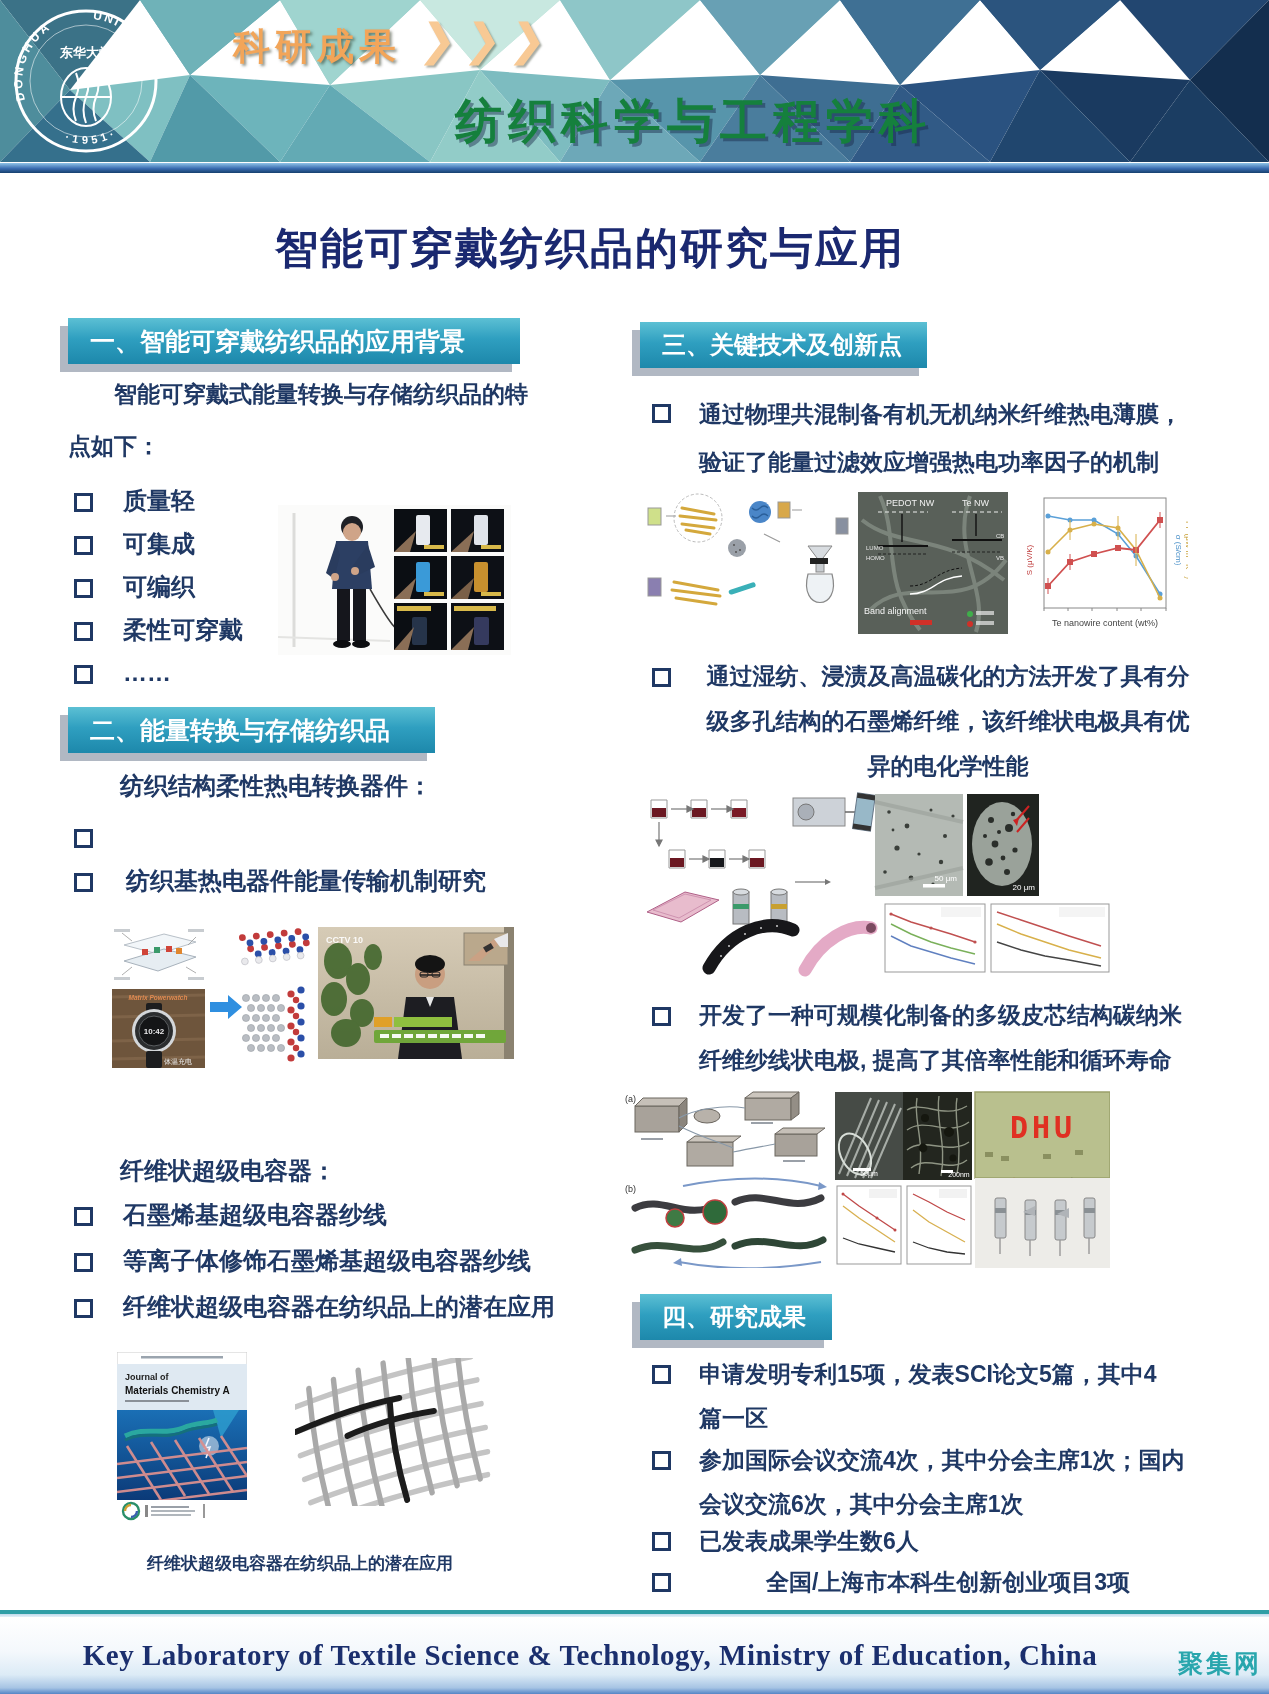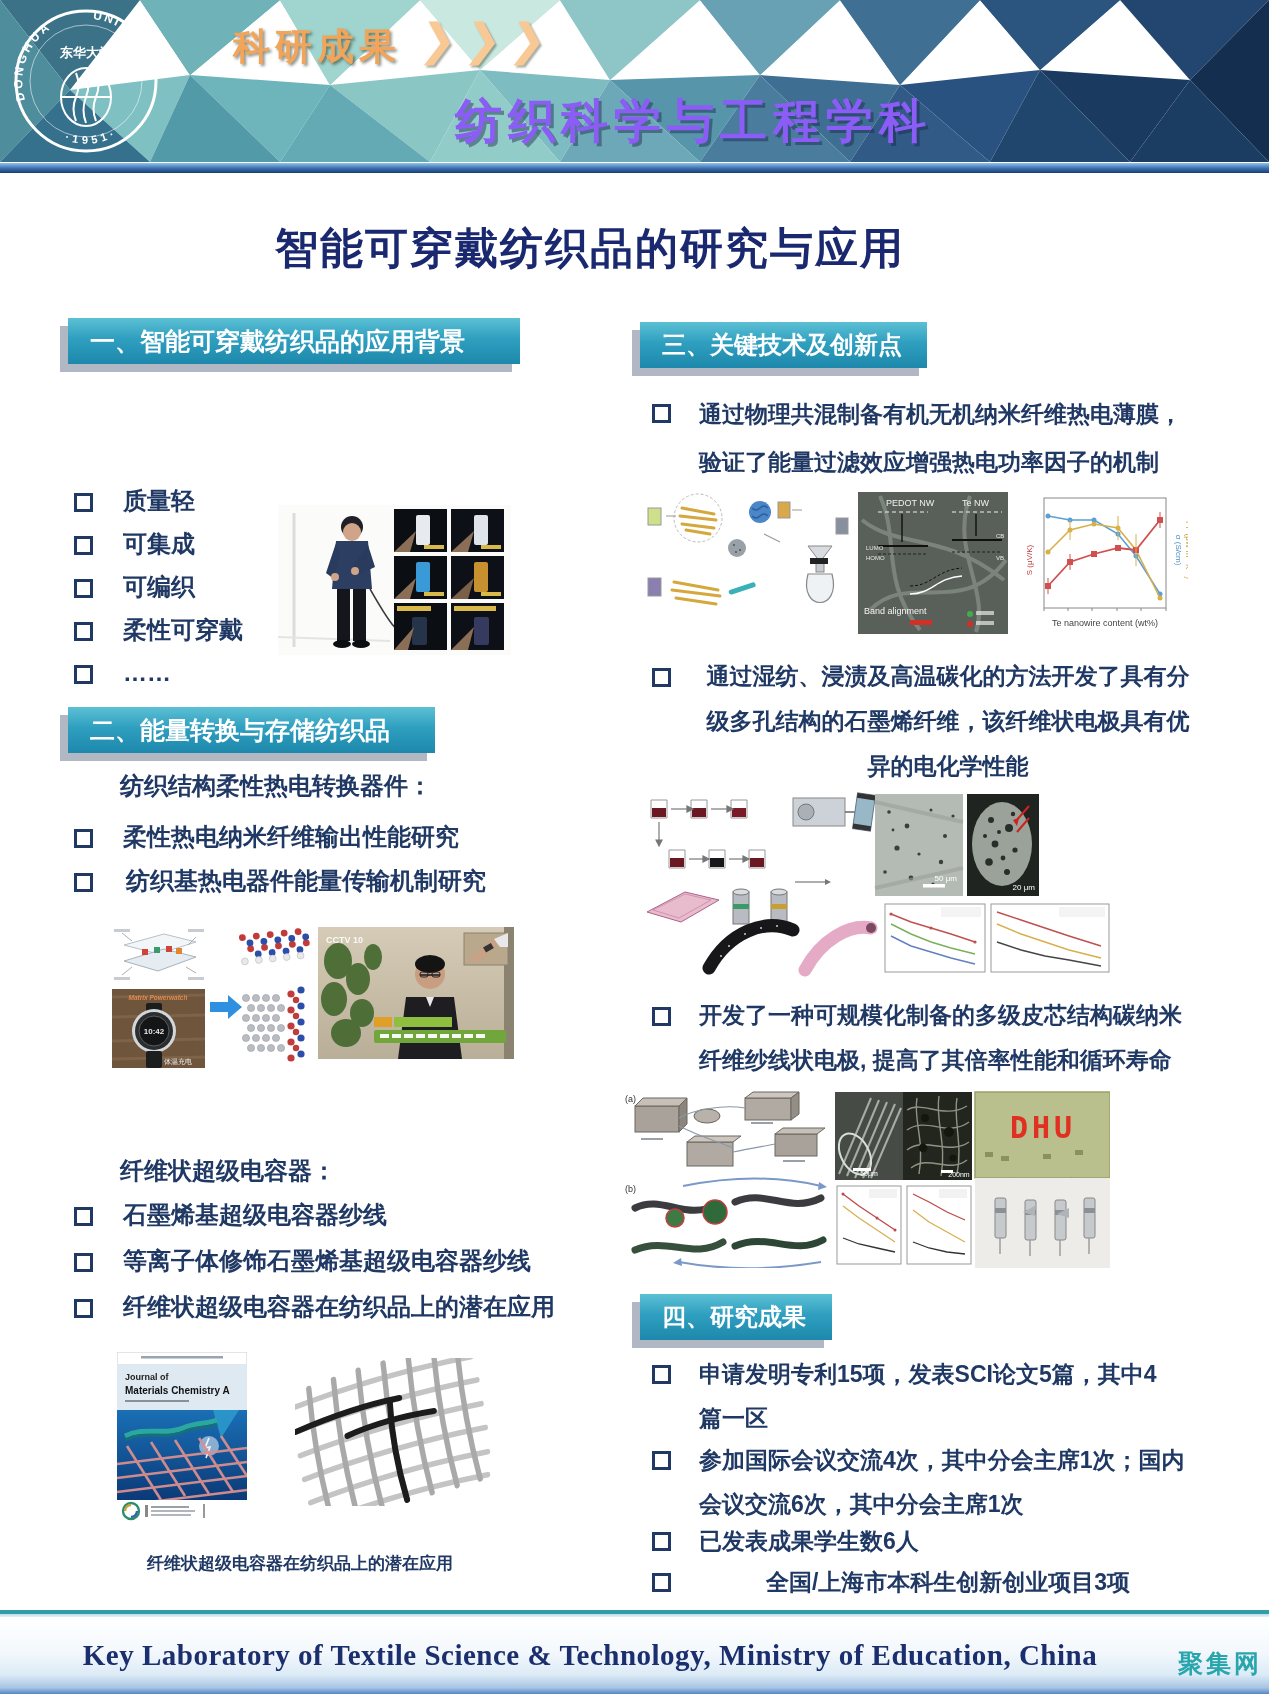--- a/index.html
+++ b/index.html
@@ -4,21 +4,21 @@
 <style>
   html,body{margin:0;padding:0;background:#888;}
   .poster{position:relative;width:1269px;height:1694px;background:#ffffff;overflow:hidden;
           font-family:"Liberation Sans","DejaVu Sans",sans-serif;margin:0 auto;}
   .abs{position:absolute;}
   
   .hdr-badge{font-size:37px;font-weight:bold;color:#f2a559;letter-spacing:5px;
              text-shadow:2px 2px 3px rgba(40,50,30,.55);}
   .hdr-chev{font-size:44px;font-weight:bold;color:#f8c994;letter-spacing:8px;
             text-shadow:2px 2px 2px rgba(40,50,30,.4);transform:skewX(-6deg);}
-  .hdr-disc{font-size:47px;font-weight:bold;color:#8b5cf6;letter-spacing:6px;
+  .hdr-disc{font-size:47px;font-weight:bold;color:#15803d;letter-spacing:6px;
             text-shadow:3px 3px 0 rgba(25,40,70,.45);}
   .main-title{font-size:43px;font-weight:bold;color:#1a2870;letter-spacing:2px;text-align:center;}
   .sec-head{background:linear-gradient(180deg,#5cc0d4 0%,#2f9fc0 45%,#1d88ab 100%);
             color:#fff;font-weight:bold;display:flex;align-items:center;padding-left:22px;
             box-shadow:-8px 8px 0 rgba(99,114,135,.5);}
   .ntxt{color:#1f3864;font-weight:bold;}
   .intro{font-size:23px;line-height:52px;text-indent:2em;}
   .blt{display:flex;align-items:flex-start;gap:30px;}
   .sq{width:13px;height:13px;border:3px solid #1f3864;flex:0 0 auto;margin-top:9px;background:#fff;}
   .blt-txt{font-size:24px;line-height:34px;}
@@ -103,20 +103,21 @@
     <div class="abs hdr-chev" style="left:420px;top:14px;">❯❯❯</div>
     <div class="abs hdr-disc" style="left:455px;top:90px;">纺织科学与工程学科</div>
   </div>
   <div class="abs" style="left:0;top:163px;width:1269px;height:10px;
        background:linear-gradient(180deg,#8fc3e8 0%,#3a6cb0 55%,#16406e 100%);"></div>
 
   <div class="abs main-title" style="left:0;top:220px;width:1180px;">智能可穿戴纺织品的研究与应用</div>
 
   <div class="abs sec-head" style="left:68px;top:318px;width:430px;height:46px;font-size:25px;">一、智能可穿戴纺织品的应用背景</div>
 
+  <div class="abs ntxt intro" style="left:68px;top:368px;width:470px;">智能可穿戴式能量转换与存储纺织品的特点如下：</div>
 
   <div class="abs blt" style="left:74px;top:484px;">
     <span class="sq"></span>
     <span class="ntxt blt-txt">质量轻</span>
   </div>
   <div class="abs blt" style="left:74px;top:527px;">
     <span class="sq"></span>
     <span class="ntxt blt-txt">可集成</span>
   </div>
   <div class="abs blt" style="left:74px;top:570px;">
@@ -176,21 +177,20 @@
         <polygon points="173,145 196,122 190,145" fill="#8a6e56"></polygon>
     </g>
   </svg>
 
   <div class="abs sec-head" style="left:68px;top:707px;width:345px;height:46px;font-size:25px;">二、能量转换与存储纺织品</div>
 
   <div class="abs ntxt" style="left:120px;top:770px;font-size:24px;">纺织结构柔性热电转换器件：</div>
 
   <div class="abs blt" style="left:74px;top:820px;">
     <span class="sq"></span>
-    <span class="ntxt blt-txt">柔性热电纳米纤维输出性能研究</span>
   </div>
   <div class="abs blt" style="left:74px;top:864px;gap:33px;">
     <span class="sq"></span>
     <span class="ntxt blt-txt">纺织基热电器件能量传输机制研究</span>
   </div>
 
   <svg class="abs" style="left:112px;top:925px;" width="93" height="143" viewBox="0 0 93 143">
     <rect width="93" height="64" fill="#ffffff"></rect>
     <path d="M12,20 L52,9 L84,17 L46,29 Z" fill="#f2f6f9" stroke="#b8c0c8" stroke-width="1"></path>
     <path d="M12,36 L52,24 L84,32 L46,46 Z" fill="#e6edf2" stroke="#a8b2bc" stroke-width="1"></path>

